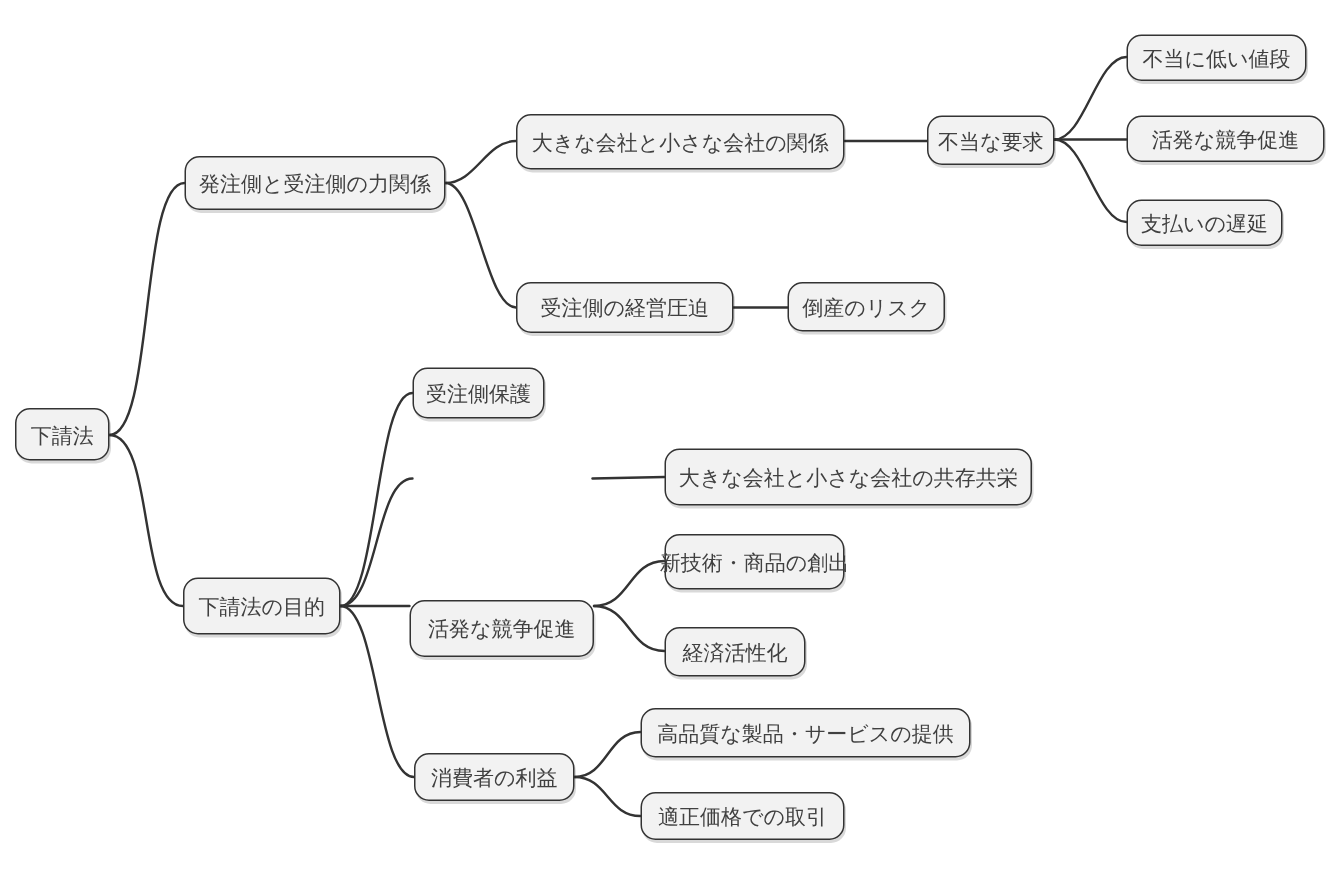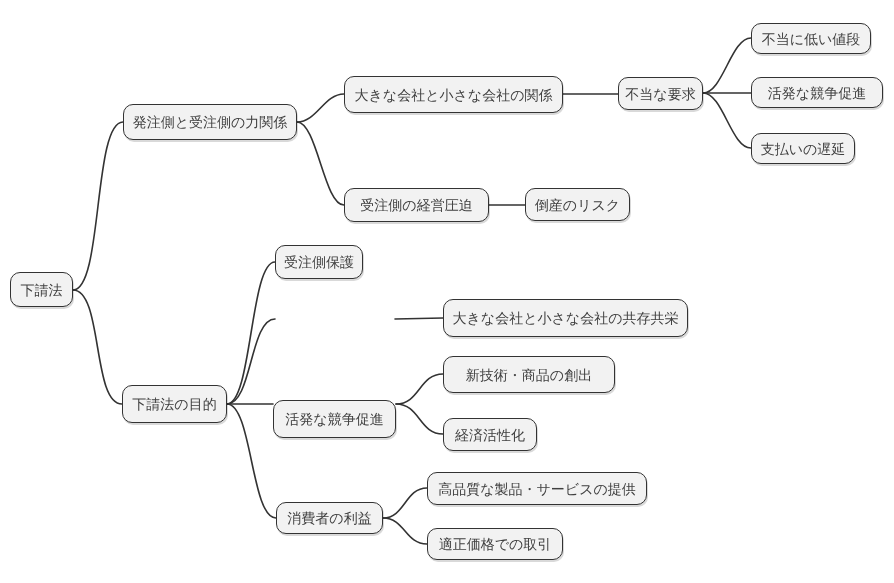--- a/index.html
+++ b/index.html
@@ -71,21 +71,21 @@
 
   <div class="node" style="left:122px;top:385px;width:105px;height:38px;">下請法の目的</div>
 
   <div class="node" style="left:275px;top:245px;width:88px;height:34px;text-align:center;">受注側保護</div>
 
 
   <div class="node" style="left:443px;top:299px;width:245px;height:38px;">大きな会社と小さな会社の共存共栄</div>
 
   <div class="node" style="left:273px;top:400px;width:123px;height:38px;">活発な競争促進</div>
 
-  <div class="node" style="left:443px;top:356px;width:172px;height:37px;">新技術・商品の創出</div>
+  <div class="node" style="left:443px;top:356px;width:120px;height:37px;">新技術・商品の創出</div>
 
   <div class="node" style="left:443px;top:418px;width:94px;height:33px;">経済活性化</div>
 
   <div class="node" style="left:276px;top:502px;width:107px;height:32px;">消費者の利益</div>
 
   <div class="node" style="left:427px;top:472px;width:220px;height:33px;">高品質な製品・サービスの提供</div>
 
   <div class="node" style="left:427px;top:528px;width:136px;height:32px;">適正価格での取引</div>
 
 </div>

